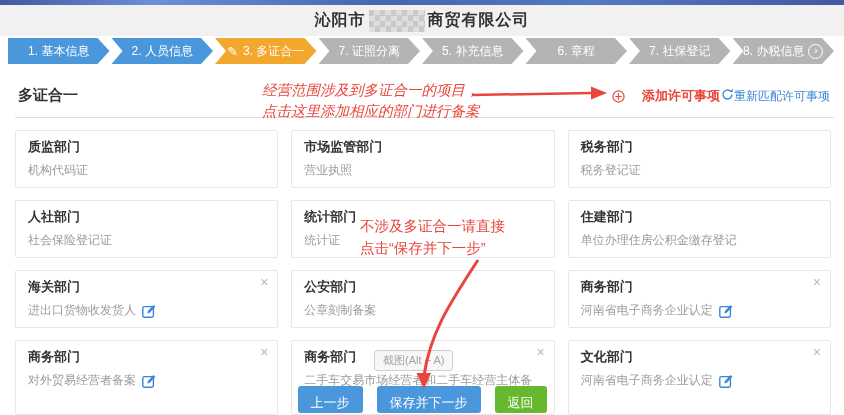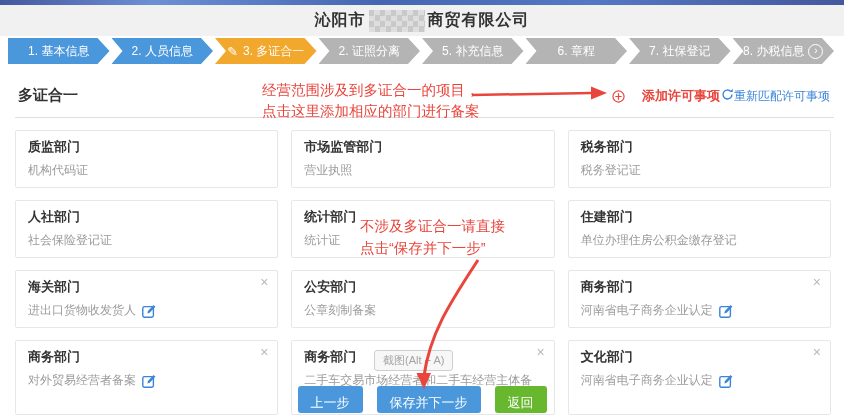--- a/index.html
+++ b/index.html
@@ -26,21 +26,21 @@
   .step.done { background:var(--step-done,#4a97dc); }
   .step.current { background:var(--step-current,#f2a82d); }
   .pencil-icon { display:none; margin-right:5px; font-size:13px; }
   .more-icon { display:none; width:13px; height:13px; border:1px solid #fff; border-radius:50%;
     margin-left:4px; align-items:center; justify-content:center; font-size:10px; line-height:1; }
 
   .section-title { position:absolute; left:18px; top:86px; font-size:15px; font-weight:bold; color:#333; }
   .divider { position:absolute; left:15px; right:10px; top:117px; border-top:1px solid #dedede; }
 
   .anno-top { position:absolute; left:262px; top:80px; color:var(--annotation-red,#e9453c);
-    font-size:14.5px; line-height:21px; z-index:5; white-space:nowrap; }
+    font-size:14.5px; line-height:21px; z-index:5; white-space:nowrap;font-style:italic; }
   .anno-bottom { position:absolute; left:360px; top:215px; color:var(--annotation-red,#e9453c);
     font-size:14.5px; line-height:22px; z-index:5; white-space:nowrap; }
 
   .add-link { position:absolute; left:612px; top:87px; z-index:6; cursor:pointer;
     color:var(--annotation-red,#e9453c); font-weight:bold; font-size:13px;
     display:flex; align-items:center; gap:17px; white-space:nowrap;text-align:center; }
   .rematch-link { position:absolute; left:721px; top:88px; cursor:pointer;
     color:var(--link-blue,#3a85d8); font-size:12px;
     display:flex; gap:0; white-space:nowrap; }
   .icon-svg { display:inline-block; line-height:0; }
@@ -93,21 +93,21 @@
     <span>2. 人员信息</span>
 
   </div>
     <div class="step current">
     <span class="pencil-icon" style="display: inline;">✎</span>
     <span>3. 多证合一</span>
 
   </div>
     <div class="step todo">
 
-    <span>2. 证照分离</span>
+    <span>7. 证照分离</span>
 
   </div>
     <div class="step todo">
 
     <span>5. 补充信息</span>
 
   </div>
     <div class="step todo">
 
     <span>6. 章程</span>

